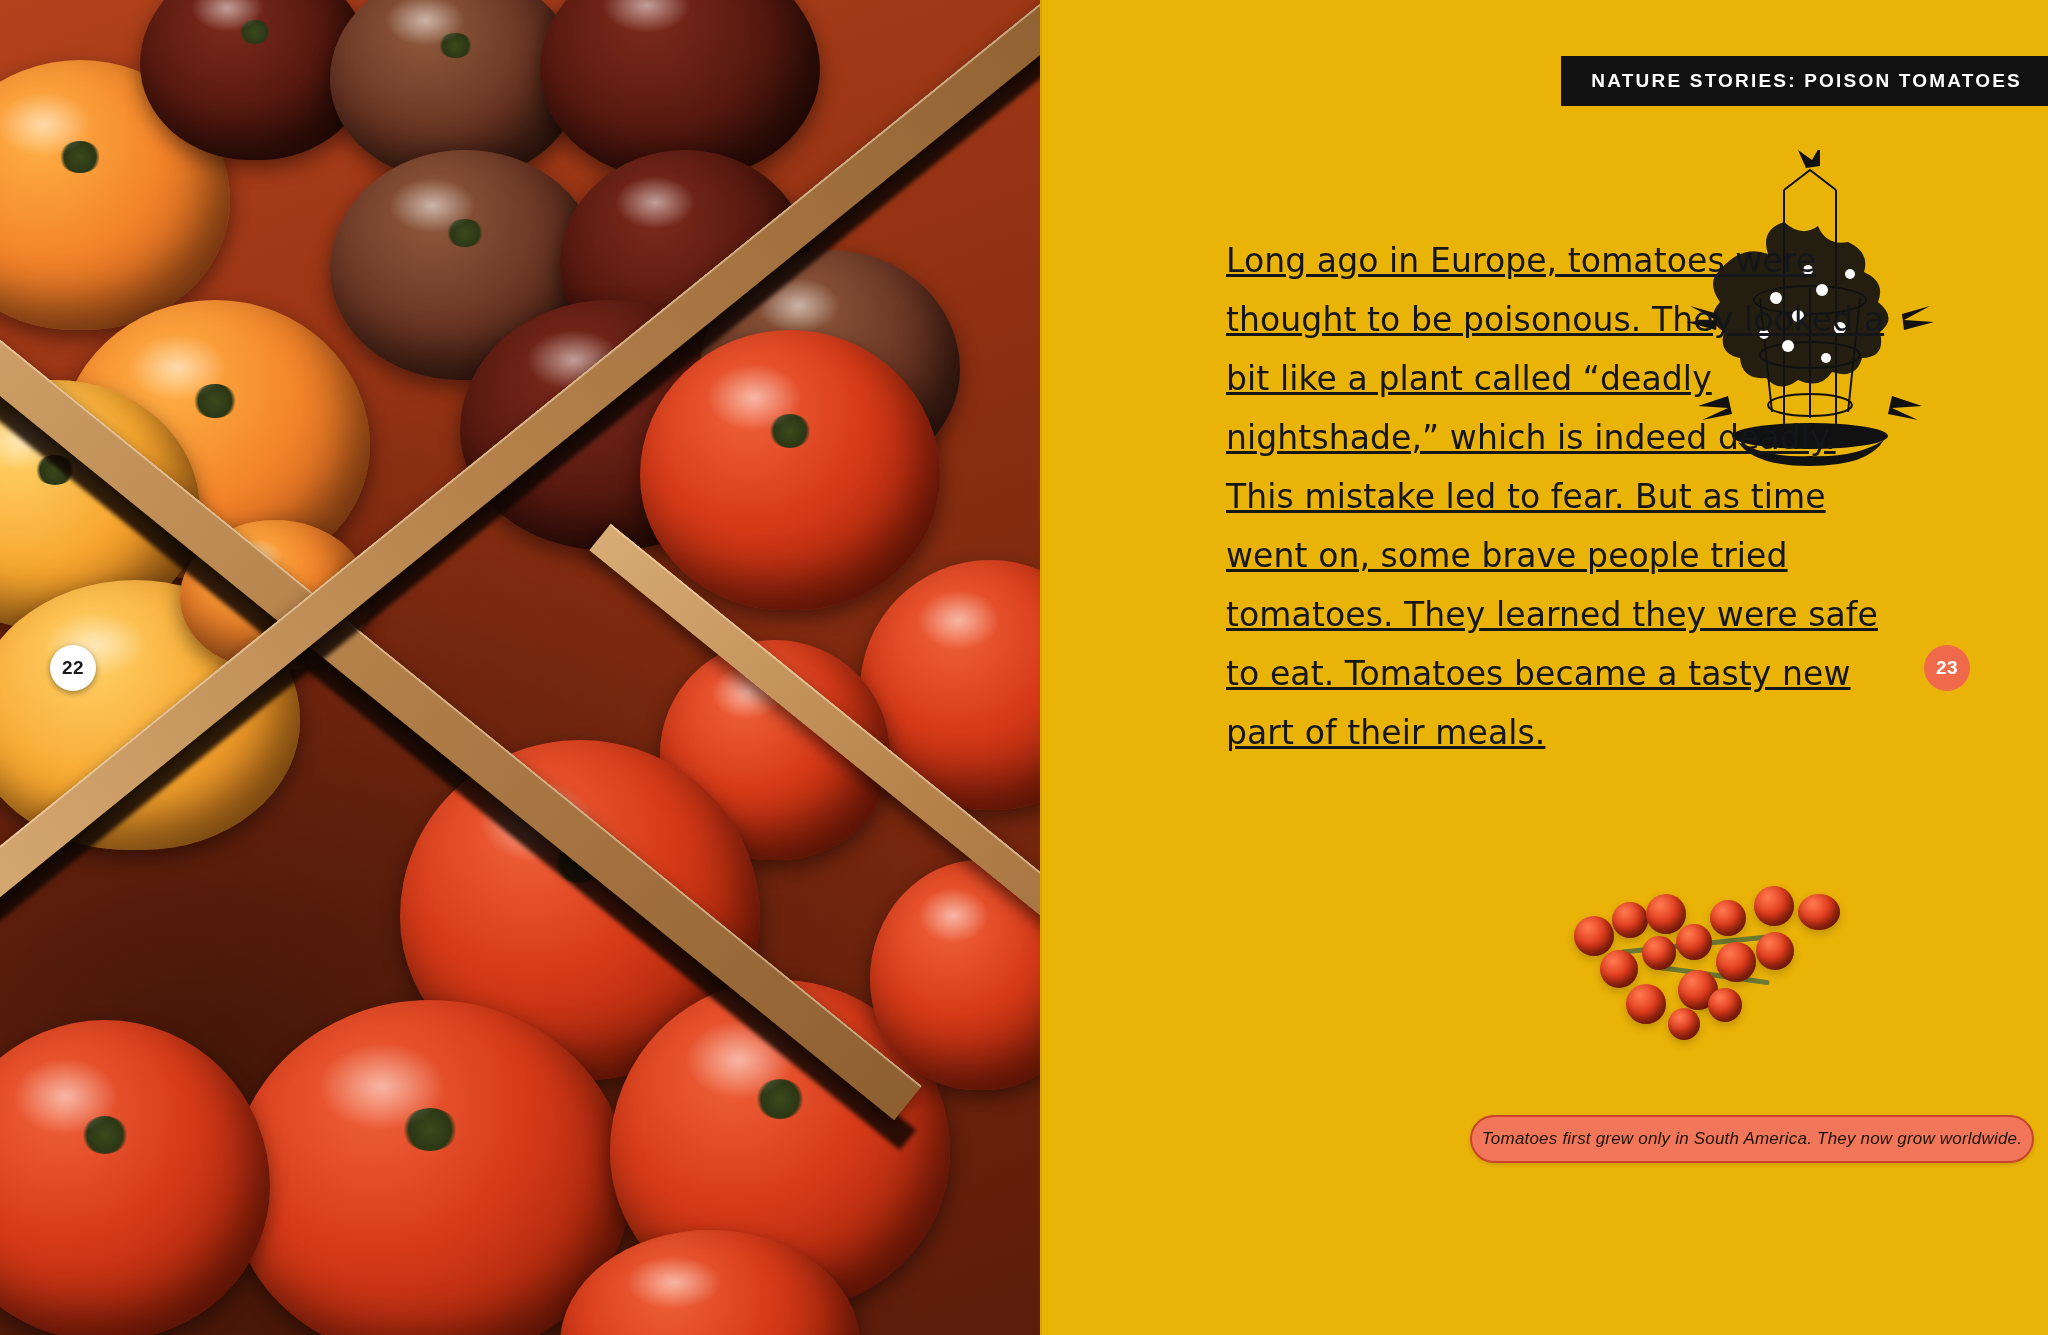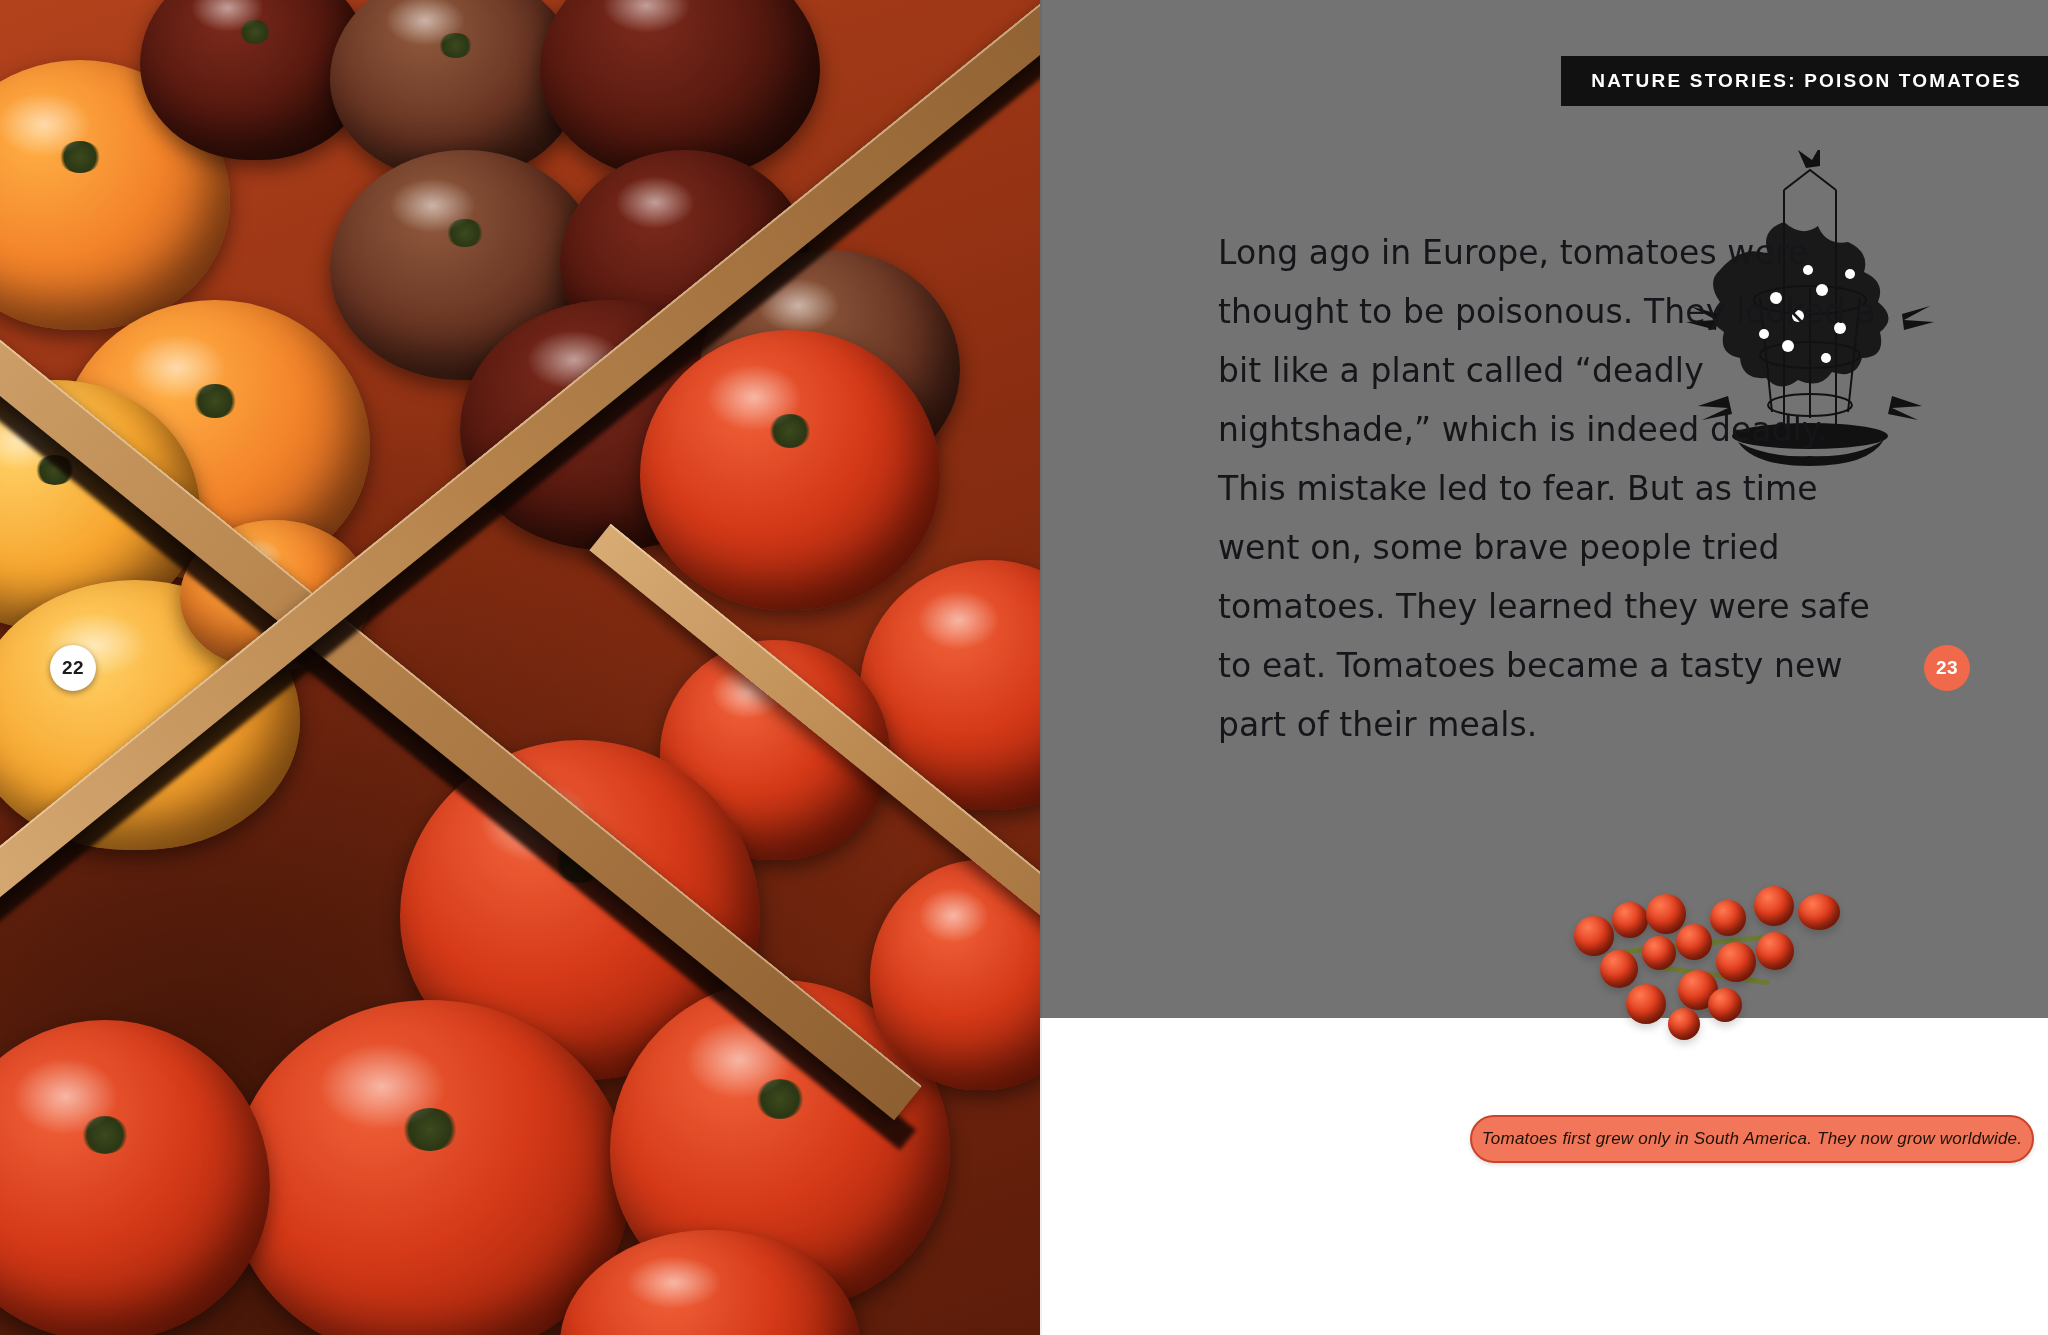--- a/index.html
+++ b/index.html
@@ -114,22 +114,22 @@
   .pagenum-right {
     right: 78px; top: 645px;
     background: #f0694a;
     color: #ffffff;
   }
 
   
   .right-page {
     position: relative;
     width: 1008px;
-    height: 1018px;
-    background: #737373;
+    height: 1335px;
+    background: #eab308;
   }
   .running-head {
     position: absolute;
     right: 0;
     top: 56px;
     background: #111111;
     color: #ffffff;
     font-size: 19px;
     letter-spacing: 2.2px;
     font-weight: bold;
@@ -139,21 +139,21 @@
     position: absolute;
     left: 170px;
     top: 215px;
     width: 700px;
     font-family: "DejaVu Sans", sans-serif;
     font-size: 33px;
     line-height: 59px;
     color: #15161a;
     letter-spacing: 0.1px;
   }
-  .body-text p { margin: 8px; }
+  .body-text p { margin: 16px; text-decoration: underline; }
 
   
   .engraving {
     position: absolute;
     left: 640px;
     top: 150px;
     width: 260px;
     height: 320px;
   }
   

